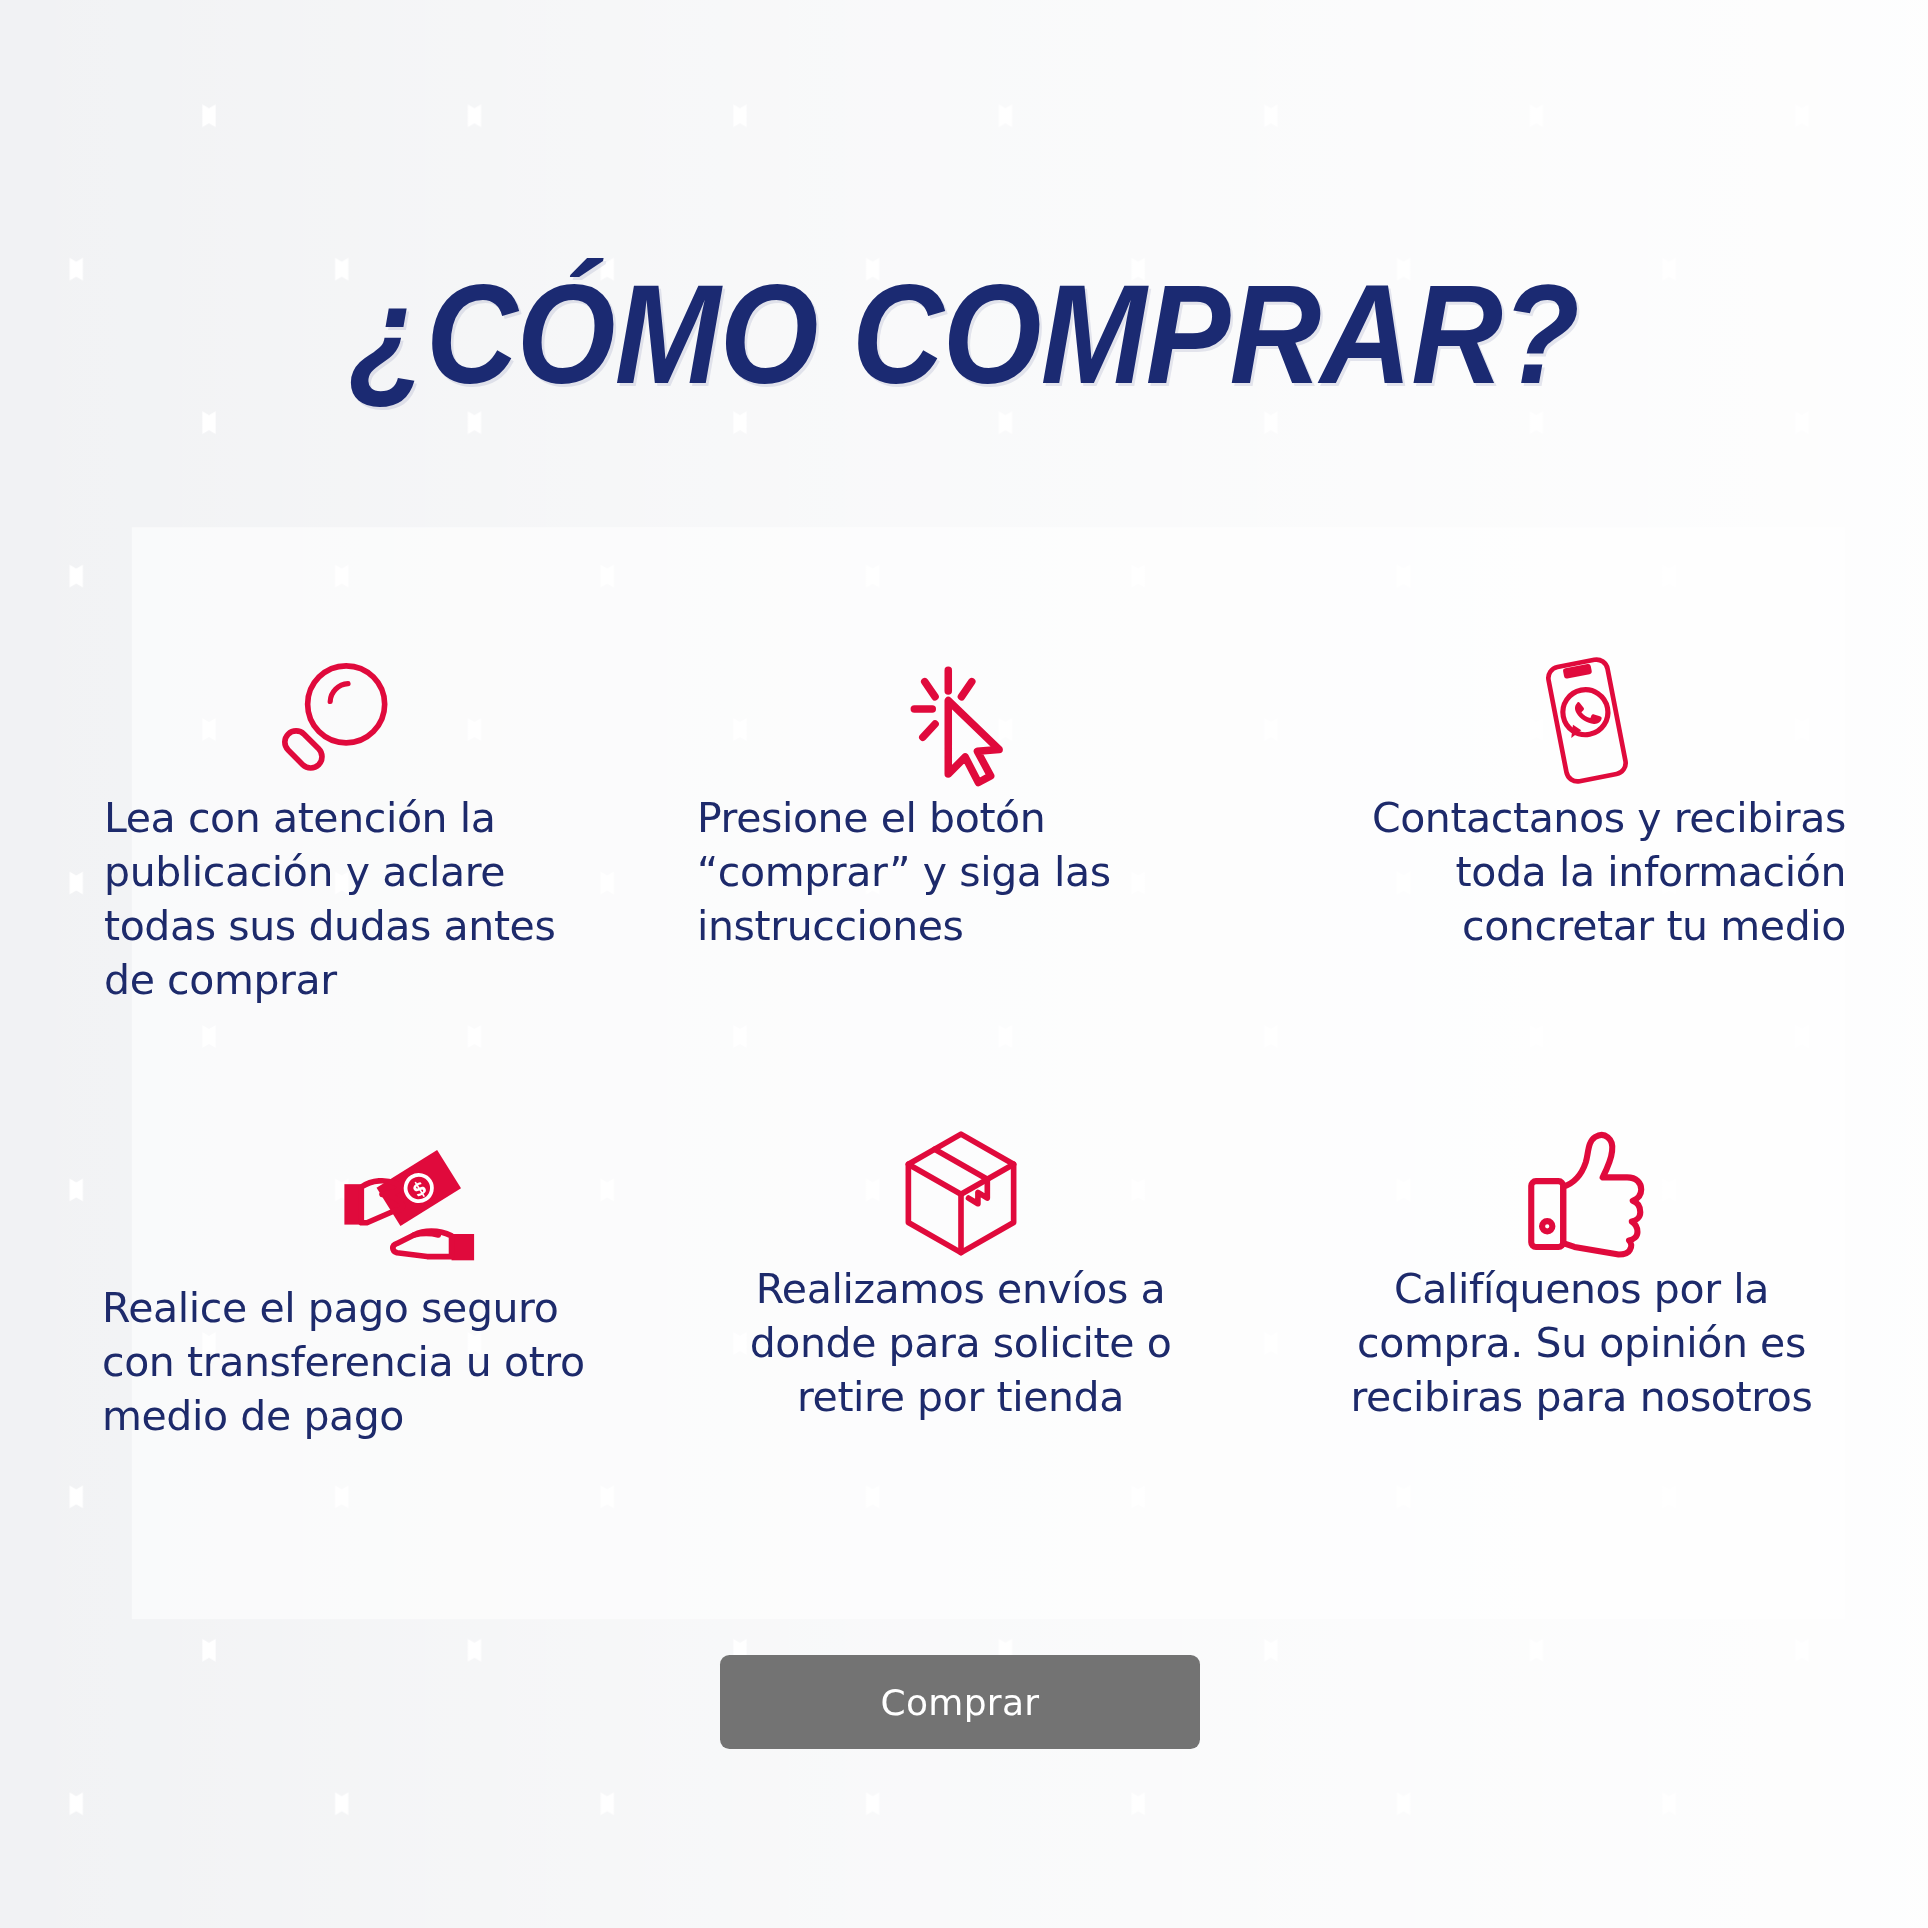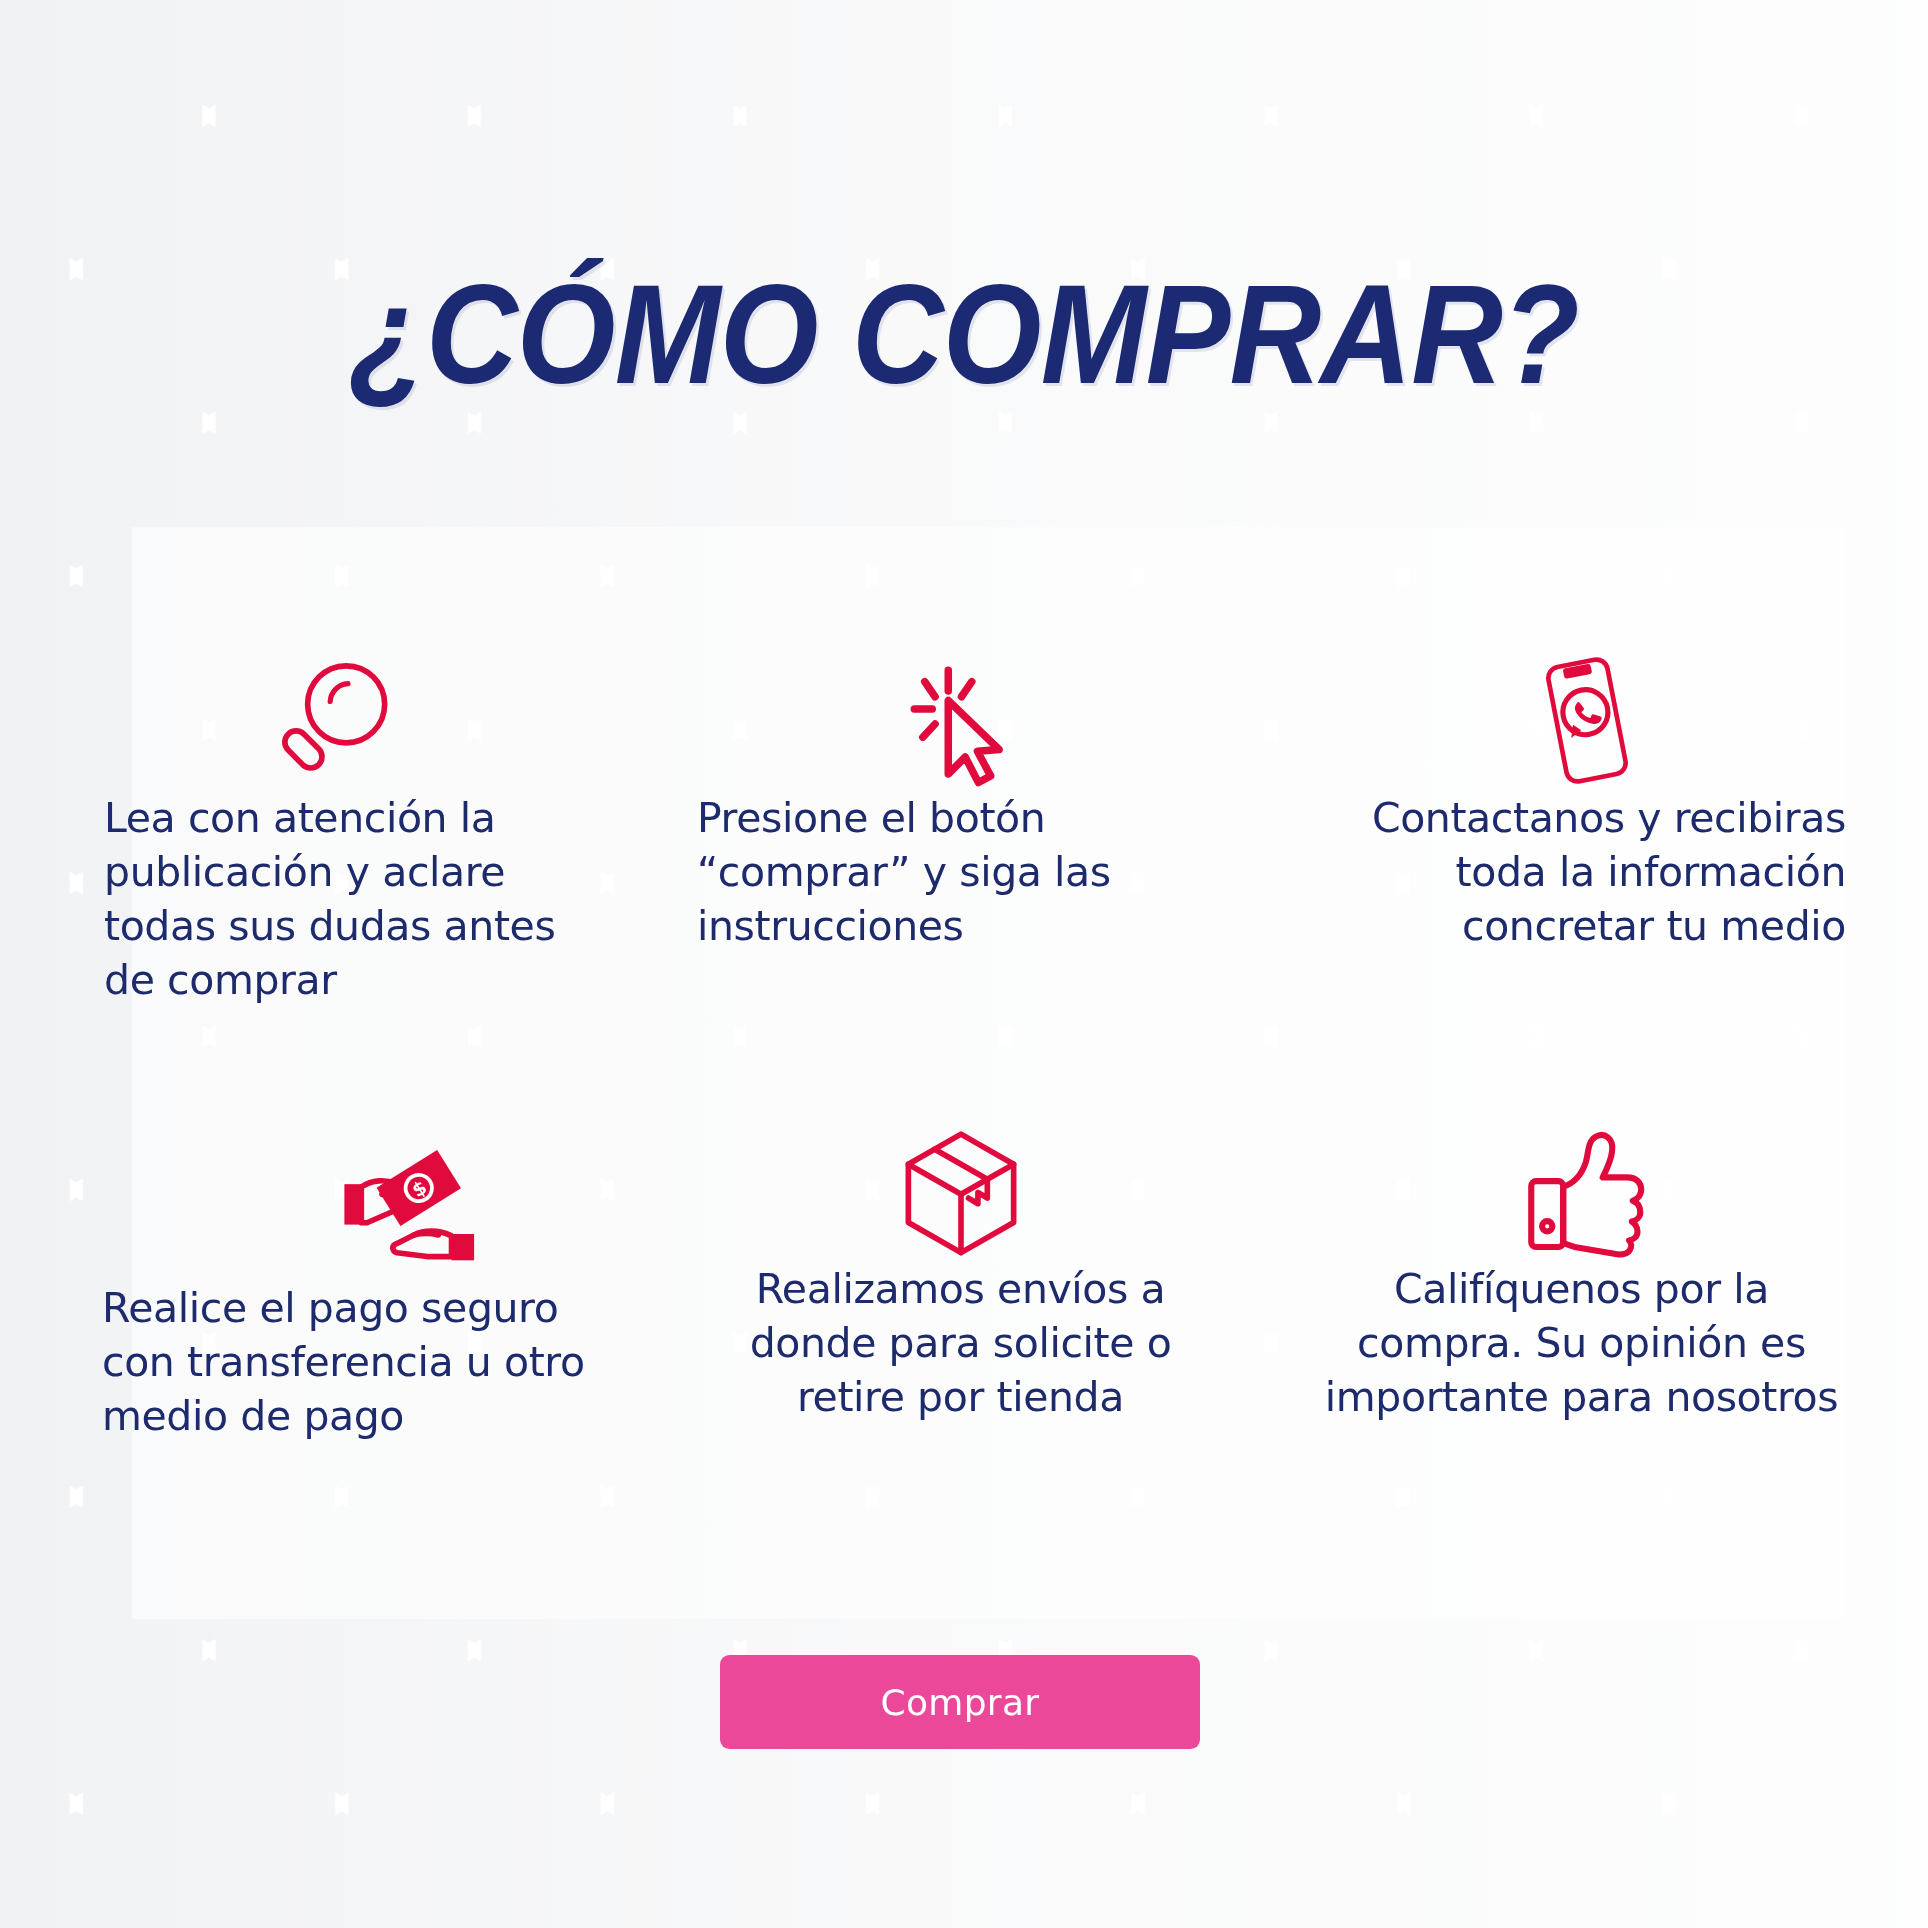--- a/index.html
+++ b/index.html
@@ -125,21 +125,21 @@
 
   .icon-svg { display: block; }
 
   
   .buy-btn {
     position: absolute;
     left: 720px;
     top: 1005px;
     width: 480px;
     height: 94px;
-    background: #ec4899;
+    background: #737373;
     border: none;
     border-radius: 9.4px;
     color: #ffffff;
     font-family: "DejaVu Sans", sans-serif;
     font-size: 36px;
     font-weight: 400;
     letter-spacing: 0.3px;
     cursor: pointer;
     display: flex;
     align-items: center;
@@ -276,20 +276,20 @@
             <path d="M50 70 C62 66 70 56 74 44 C77 34 76 22 84 17
                      C94 11 104 19 102 32 C101 42 96 52 92 60 L118 60
                      C128 60 133 66 133 73 C133 79 129 83 124 85
                      C130 87 132 92 132 97 C132 102 128 106 123 107
                      C128 110 129 114 129 118 C129 123 125 126 120 127
                      C123 130 123 134 121 137 C119 141 114 142 109 142
                      L62 134 L50 130 Z"></path>
           </g>
         </svg>
       </div>
-      <div class="step-text"><span>Califíquenos por la compra. </span><b>Su opinión es importante para nosotros</b></div>
+      <div class="step-text"><span>Califíquenos por la compra. </span><b>Su opinión es recibiras para nosotros</b></div>
     </div>
 
     <button class="buy-btn">Comprar</button>
 
   </div>
 </div>
 
 
 </body></html>

